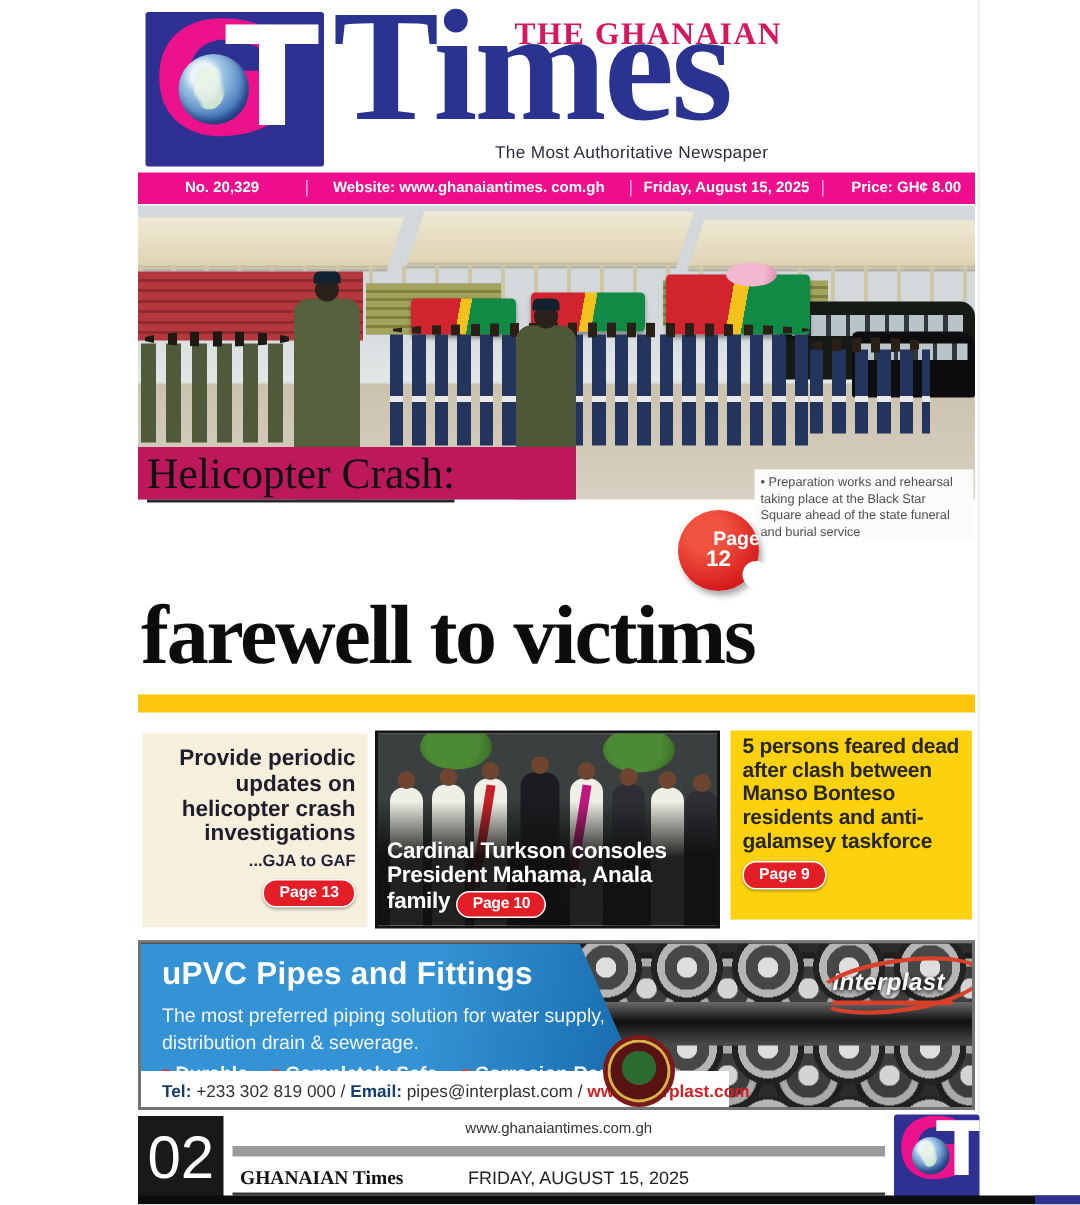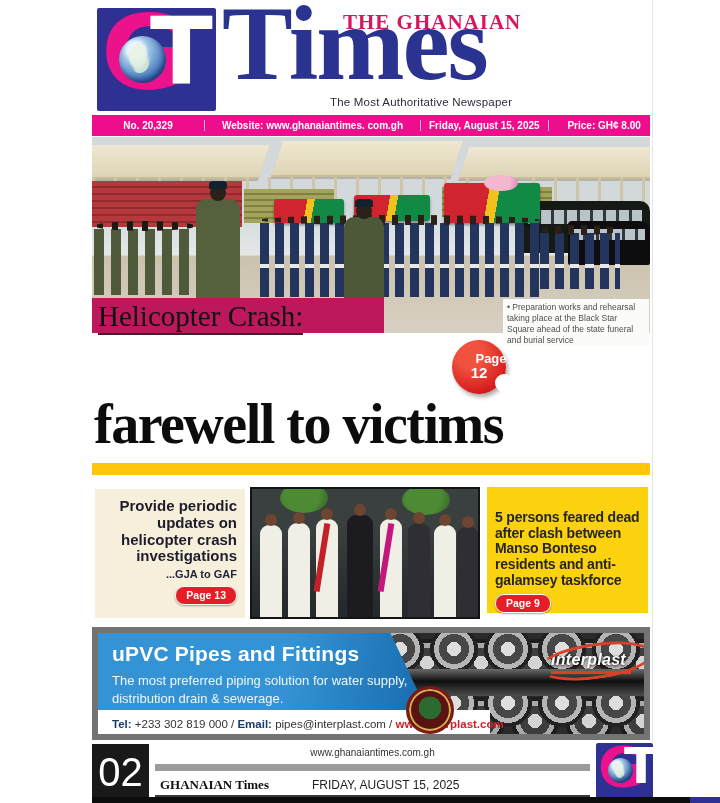--- a/index.html
+++ b/index.html
@@ -70,21 +70,21 @@
   .officer { position:absolute; border-radius:10px 10px 2px 2px; }
   .officer::before { content:""; position:absolute; left:50%; top:-14px; transform:translateX(-50%);
       width:16px; height:16px; border-radius:50%; background:#2a211a; }
   .officer::after { content:""; position:absolute; left:50%; top:-18px; transform:translateX(-50%);
       width:18px; height:8px; border-radius:4px 4px 0 0; background:#11212e; }
 
   
   .kicker-strip { left:92px; top:298px; width:292px; height:35px; background:#be185d; padding:2px 0 0 6px; }
   .kicker-strip span { font-family:"Liberation Serif","DejaVu Serif",serif; font-size:29px; color:#101010;
       border-bottom:2px solid #2a2a2a; padding-bottom:1px; }
-  .photo-caption { left:503px; top:299px; width:146px; height:46px; background:#fbfbf9;
+  .photo-caption { left:503px; top:313px; width:146px; height:46px; background:#fbfbf9;
       font-size:8.5px; line-height:1.3; color:#4e4e4e; padding:3px 4px; }
   .headline { position:absolute; font-family:"Liberation Serif","DejaVu Serif",serif; font-weight:900;
       color:#0c0c0c; font-size:56px; letter-spacing:-1.5px; line-height:1; }
   .hl1 { left:94px; top:336px; }
   .hl2 { left:94px; top:396px; }
   .page-badge { left:452px; top:340px; width:54px; height:54px; border-radius:50%;
       background:radial-gradient(circle at 35% 28%, #f0523f 0 25%, #d51a1c 75%);
       color:#fff; display:flex; flex-direction:column; align-items:center; justify-content:center;
       box-shadow:2px 3px 4px rgba(0,0,0,.35); }
   .page-badge::after { content:""; position:absolute; right:-7px; bottom:2px; width:18px; height:18px;
@@ -112,26 +112,26 @@
   .fig.dark { background:#1c1c20; }
   .fig.suit { background:#2e2e34; }
   .fig.sash-red::after, .fig.sash-mag::after { content:""; position:absolute; left:3px; top:4px;
       width:6px; height:70%; transform:rotate(9deg); }
   .fig.sash-red::after { background:#c32028; }
   .fig.sash-mag::after { background:#c2187c; }
   .story-mid .cap { position:absolute; left:0; bottom:0; width:100%; padding:26px 6px 5px;
       background:linear-gradient(rgba(20,20,20,0), rgba(15,15,15,.92) 45%);
       color:#fff; font-weight:800; font-size:15px; line-height:1.08; letter-spacing:-.2px; }
 
-  .story-right { left:487px; top:487px; width:161px; height:126px; background:#fcd20f; padding:23px 8px; }
+  .story-right { left:487px; top:487px; width:161px; height:126px; background:#fcd20f; padding:3px 8px; }
   .story-right .t { font-weight:800; font-size:14px; line-height:1.12; color:#262626; letter-spacing:-.2px; }
   .story-right .pill { margin-top:6px; }
 
   
-  .ad { left:92px; top:627px; width:558px; height:113px; background:#222; border:6px solid #737373; overflow:hidden; }
+  .ad { left:92px; top:627px; width:558px; height:113px; background:#222; border:2px solid #737373; overflow:hidden; }
   .ad .pipes { position:absolute; right:0; top:0; width:270px; height:100%; background-color:#2b2b2b;
       background-image:
         radial-gradient(circle at 26px 22px, #dedede 0 7px, #474747 7px 15px, #b5b5b5 15px 20px, #222 20px 24px, transparent 24px),
         radial-gradient(circle at 26px 26px, #d4d4d4 0 7px, #3d3d3d 7px 15px, #a9a9a9 15px 20px, #1d1d1d 20px 24px, transparent 24px);
       background-size:54px 54px, 54px 58px; background-position:0 -6px, 27px 62px; }
   .ad .pipes::after { content:""; position:absolute; left:0; top:36%; width:100%; height:26%;
       background:linear-gradient(#6a6a6a, #0f0f0f 45%, #4c4c4c); }
   .ad .blue { position:absolute; left:0; top:0; width:340px; height:100%;
       background:linear-gradient(100deg, #3493d4 0 55%, #1467a9 100%);
       clip-path:polygon(0 0, 86% 0, 100% 100%, 0 100%); }
@@ -237,20 +237,23 @@
     <div class="bush" style="left:28px;top:-6px;"></div>
     <div class="bush" style="left:150px;top:-4px;"></div>
     <div class="fig" style="left:8px;top:36px;height:92px;"></div>
     <div class="fig" style="left:36px;top:34px;height:94px;"></div>
     <div class="fig sash-red" style="left:64px;top:30px;height:98px;"></div>
     <div class="fig dark" style="left:95px;top:26px;height:102px;width:26px;"></div>
     <div class="fig sash-mag" style="left:128px;top:30px;height:98px;"></div>
     <div class="fig suit" style="left:156px;top:34px;height:94px;"></div>
     <div class="fig" style="left:182px;top:36px;height:92px;"></div>
     <div class="fig suit" style="left:205px;top:38px;height:90px;"></div>
+    <div class="cap">
+      <span>Cardinal Turkson consoles President Mahama, Anala family </span><span class="pill">Page 10</span>
+    </div>
   </div>
 
   <div class="abs story-right">
     <div class="t">5 persons feared dead after clash between Manso Bonteso residents and anti-galamsey taskforce</div>
     <span class="pill">Page 9</span>
   </div>
 
   <div class="abs ad">
     <div class="pipes"></div>
     <div class="blue"></div>

